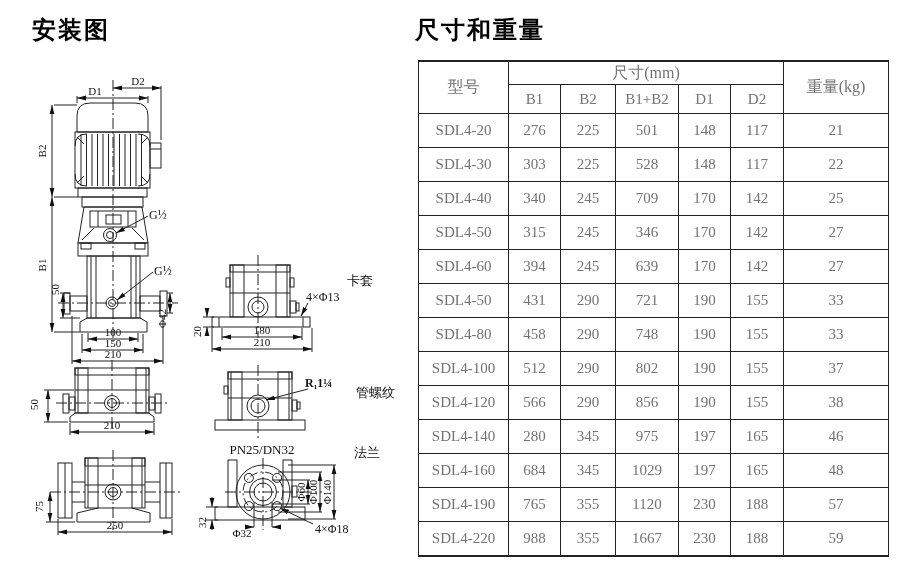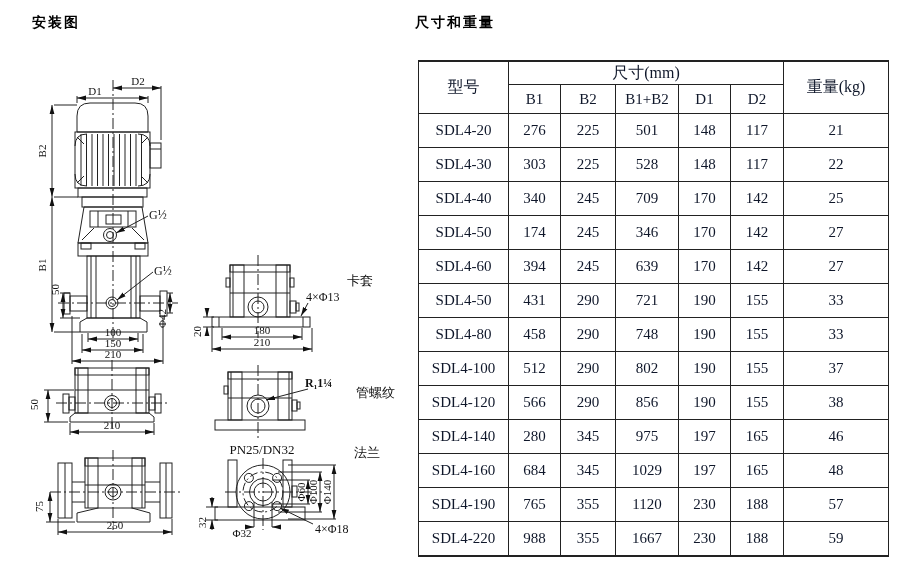--- a/index.html
+++ b/index.html
@@ -2,30 +2,30 @@
 <html><head>
 <meta charset="utf-8">
 <style>
   html,body{margin:0;padding:0;}
   body{
     width:900px;height:568px;position:relative;background:#fff;color:#111;
     font-family:"Liberation Serif","DejaVu Serif",serif;overflow:hidden;
   }
   .panel-title{
     position:absolute;font-family:"Liberation Sans","DejaVu Sans",sans-serif;
-    font-weight:bold;font-size:14px;letter-spacing:2px;color:#000;
+    font-weight:bold;font-size:24px;letter-spacing:2px;color:#000;
   }
   #left-title{left:32px;top:14px;}
   #right-title{left:415px;top:14px;}
   #diagram-svg{position:absolute;left:20px;top:50px;}
   #dim-table{
     position:absolute;left:418px;top:60px;width:470px;
     border-collapse:collapse;table-layout:fixed;
     border:1px solid #222;border-top:2px solid #222;border-bottom:2px solid #222;
-    font-size:15px;color:#0f172a;
+    font-size:15px;color:#737373;
   }
   #dim-table th,#dim-table td{
     border:1px solid #222;text-align:center;vertical-align:middle;
     font-weight:normal;padding:0;
   }
   #dim-table thead tr.h1 th{height:22px;font-size:16px;}
   #dim-table thead tr.h2 th{height:28px;font-size:15px;}
   #dim-table tbody td{height:33px;}
   svg text{font-family:"Liberation Serif","DejaVu Serif",serif;fill:#111;stroke:none;}
   .dimtxt{font-size:11px;}
@@ -364,21 +364,21 @@
     <td>340</td>
     <td>245</td>
     <td>709</td>
     <td>170</td>
     <td>142</td>
     <td>25</td>
   </tr>
 
   <tr>
     <td>SDL4-50</td>
-    <td>174</td>
+    <td>315</td>
     <td>245</td>
     <td>346</td>
     <td>170</td>
     <td>142</td>
     <td>27</td>
   </tr>
 
   <tr>
     <td>SDL4-60</td>
     <td>394</td>

